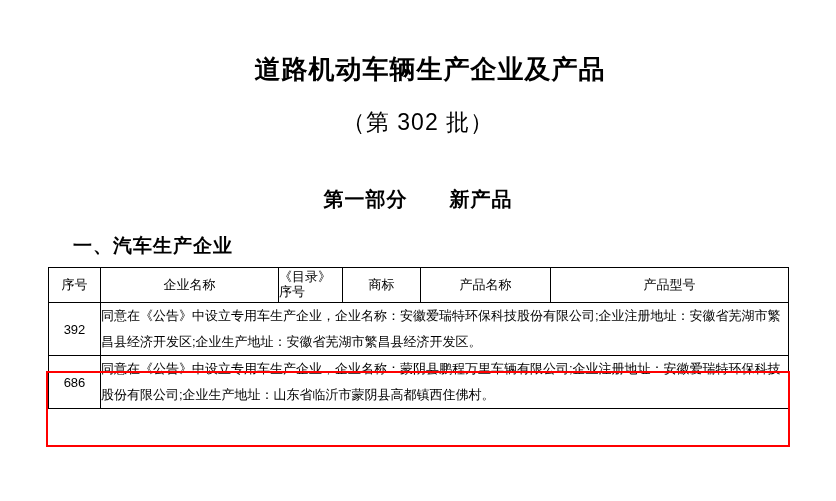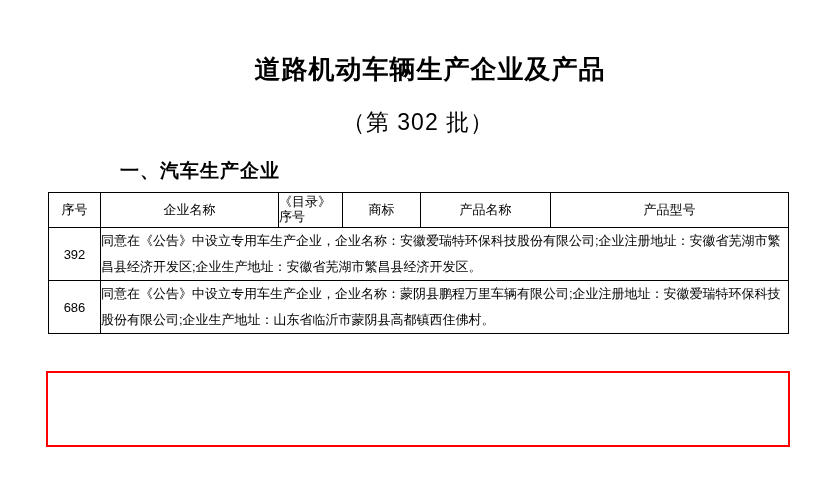--- a/index.html
+++ b/index.html
@@ -45,21 +45,21 @@
     font-size: 20px;
     letter-spacing: 1px;
     margin-top: 48px;
   }
   .subsection-title {
     font-family: "Liberation Sans", "DejaVu Sans", sans-serif;
     font-weight: bold;
     font-size: 19px;
     letter-spacing: 1px;
     margin-top: 20px;
-    margin-left: 120px;
+    margin-left: 73px;
   }
   table.main-table {
     border-collapse: collapse;
     margin-left: 48px;
     margin-top: 8px;
     width: 740px;
     table-layout: fixed;
     border-radius: 15px;
   }
   table.main-table td {
@@ -113,20 +113,21 @@
     pointer-events: none;
   }
 </style>
 </head>
 <body>
 
 <div class="page">
 
   <div class="doc-title">道路机动车辆生产企业及产品</div>
   <div class="doc-subtitle">（第 302 批）</div>
+  <div class="section-title">第一部分　　新产品</div>
   <div class="subsection-title">一、汽车生产企业</div>
 
   <table class="main-table">
     <colgroup>
       <col class="col-seq">
       <col class="col-ent">
       <col class="col-cat">
       <col class="col-brand">
       <col class="col-pname">
       <col class="col-pmodel">

